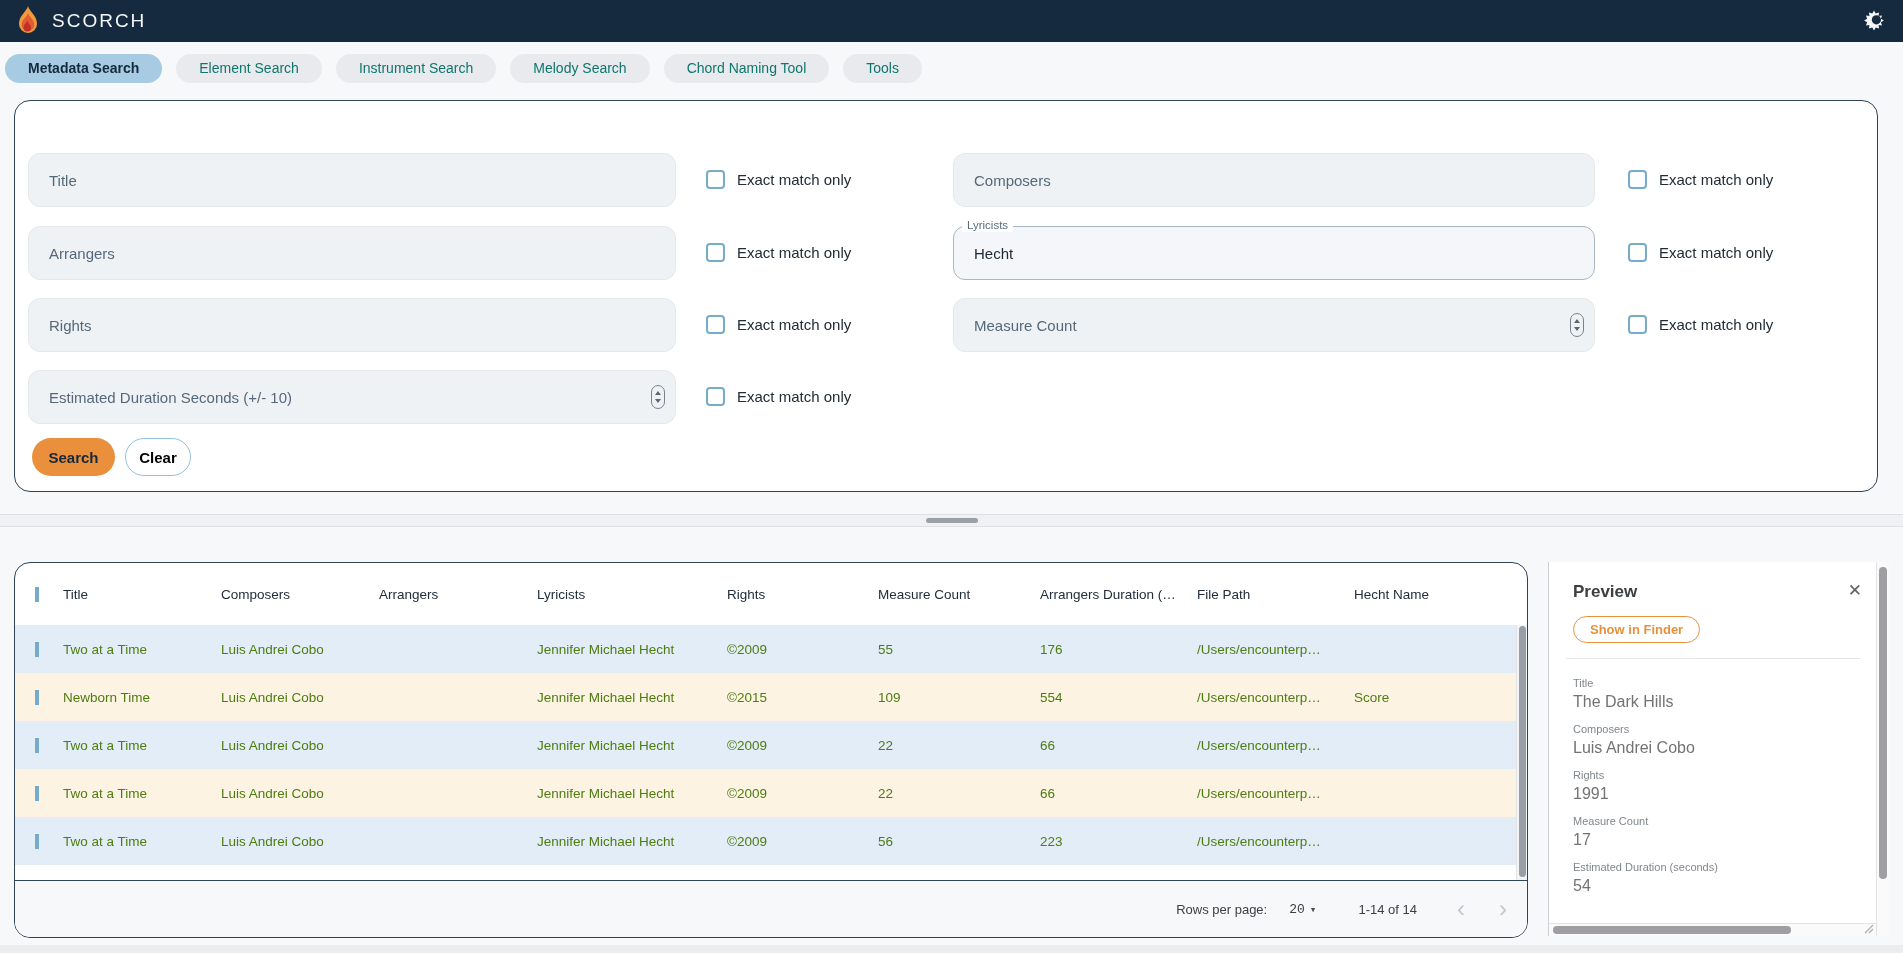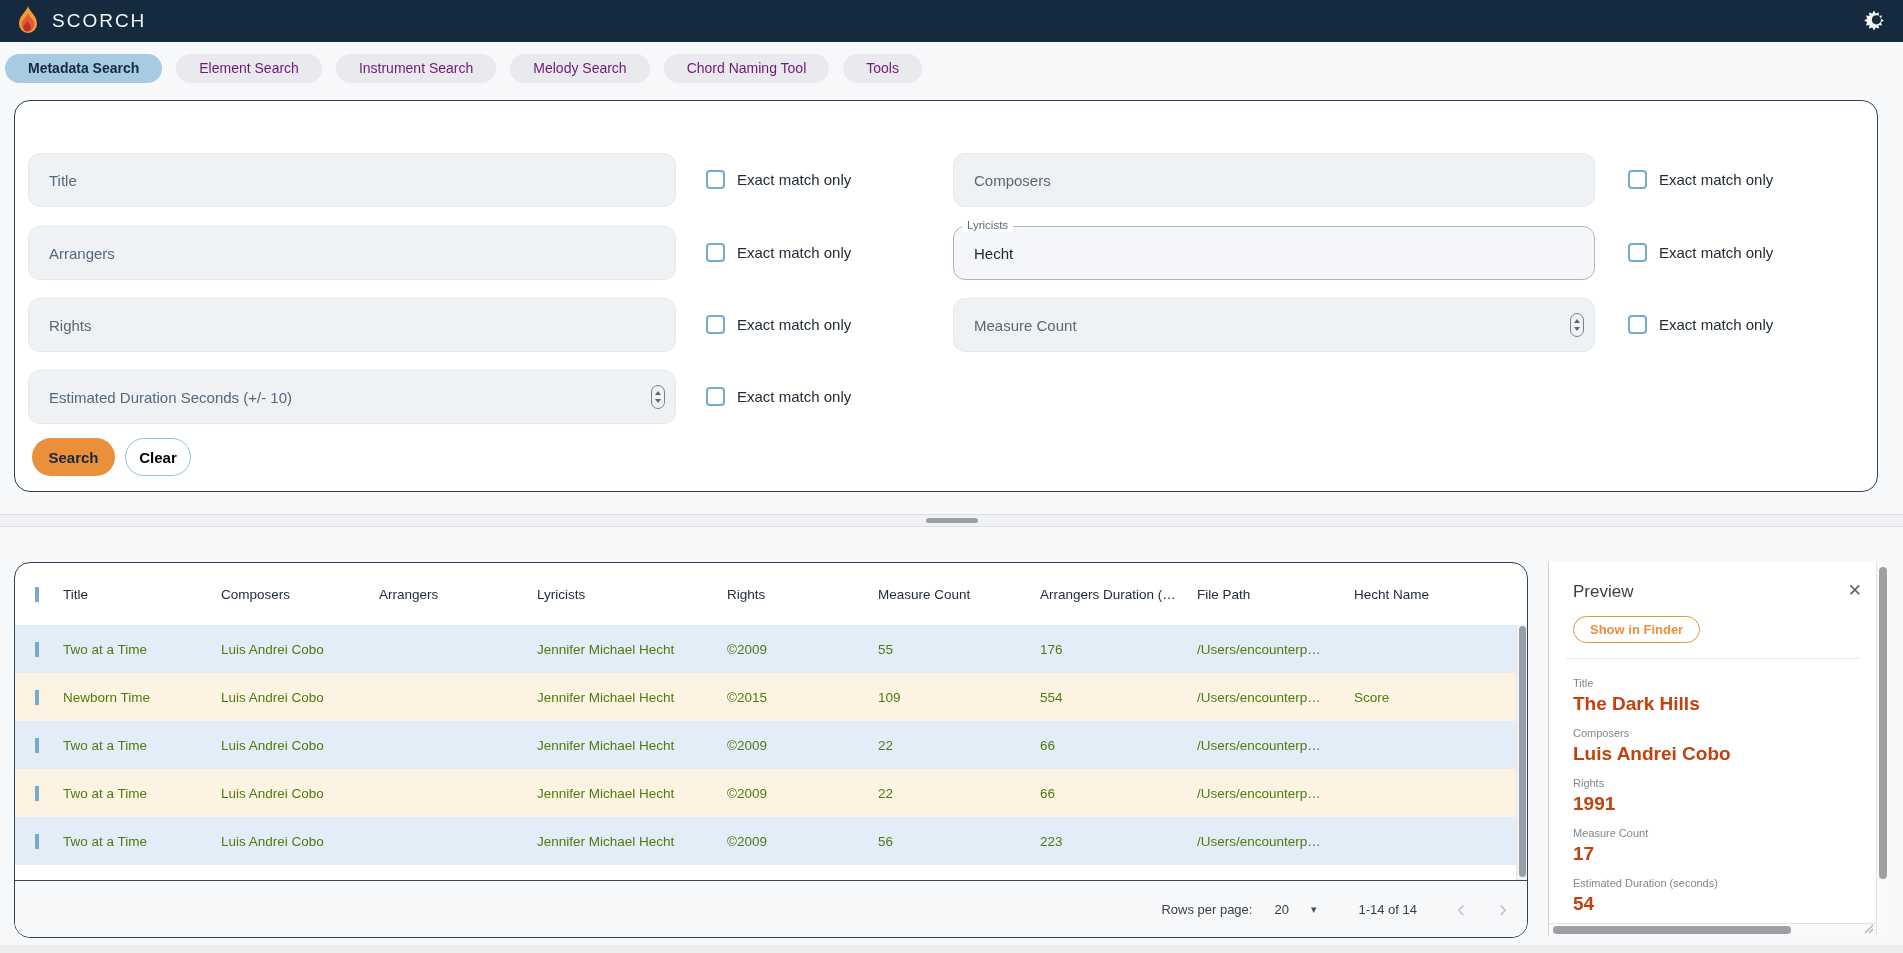--- a/index.html
+++ b/index.html
@@ -17,21 +17,21 @@
     background:#152a3e; display:flex; align-items:center; padding:0 16px;
   }
   .logo { width:24px; height:30px; margin-right:12px; display:flex; align-items:center; }
   .app-title { color:#f4f6f8; font-size:19px; letter-spacing:2px; font-weight:500; }
   .theme-toggle { margin-left:auto; width:26px; height:26px; cursor:pointer; display:flex; align-items:center; justify-content:center; }
 
   
   .tabbar { position:absolute; left:5px; top:54px; display:flex; gap:14px; }
   .tab {
     height:29px; line-height:29px; padding:0 23px; border-radius:15px;
-    background:#e8eaee; color:#701a75; font-size:14px; cursor:pointer; white-space:nowrap;
+    background:#e8eaee; color:#0f766e; font-size:14px; cursor:pointer; white-space:nowrap;
   }
   .tab.active { background:#a6cbe3; color:#15293c; font-weight:600; }
 
   
   .form-card {
     position:absolute; left:14px; top:100px; width:1864px; height:392px;
     background:#ffffff; border:1px solid #2f4256; border-radius:16px;
   }
   .field { position:absolute; height:54px; }
   .field input {
@@ -102,43 +102,43 @@
     background:#f3f4f6; border-left:1px solid #e1e3e6;
   }
   .tbl-thumb { position:absolute; top:1px; left:2px; width:7px; height:251px; background:#989ea6; border-radius:4px; cursor:pointer; }
 
   .t-foot {
     position:absolute; left:0; bottom:0; width:100%; height:57px;
     background:#f7f8fa; border-top:1px solid #32465a;
     display:flex; align-items:center; justify-content:flex-end; padding-right:16px;
     font-size:13px; color:#3c4043;
   }
-  .rpp-select { display:flex; align-items:center; gap:22px; margin:0 42px 0 22px; cursor:pointer; }
+  .rpp-select { display:flex; align-items:center; gap:5px; margin:0 42px 0 22px; cursor:pointer;font-family:Liberation Mono, monospace; }
   .caret { font-size:11px; color:#4a4f55; }
   .range { margin-right:36px; }
   .pg-btn { font-size:24px; color:#c3c7cc; line-height:20px; padding:0 4px; cursor:default; user-select:none; }
   .pg-btn.next { margin-left:26px; }
 
   
   .preview {
     position:absolute; left:1548px; top:562px; width:340px; height:374px;
     background:#ffffff; border-left:1px solid #cdd1d5;
   }
-  .pv-title { position:absolute; left:24px; top:20px; font-size:17px; color:#3c4043; font-weight:400;text-align:right; }
+  .pv-title { position:absolute; left:24px; top:20px; font-size:17px; color:#3c4043; font-weight:700;text-align:right; }
   .pv-close { position:absolute; right:26px; top:18px; font-size:17px; color:#5f6368; cursor:pointer; }
   .pv-btn {
     position:absolute; left:24px; top:54px; padding:5px 16px;
     background:#ffffff; border:1.5px solid #e8913c; border-radius:16px;
     color:#e8913c; font-size:13px; font-weight:700; cursor:pointer; font-family:inherit;
   }
   .pv-divider { position:absolute; left:17px; top:96px; width:294px; border-top:1px solid #e4e6e8; }
   .pv-fields { position:absolute; left:24px; top:115px; width:280px; }
   .pv-group { margin-bottom:12px; }
   .pv-label { font-size:11px; color:#81878d; margin-bottom:4px; }
-  .pv-value { font-size:19px; color:#c2410c; font-weight:700; }
+  .pv-value { font-size:16px; color:#737373; font-weight:400; }
 
   .pv-vscroll {
     position:absolute; left:327px; top:0; width:13px; height:374px;
     background:#fafafa; border-left:1px solid #e3e3e3;
   }
   .pv-vthumb { position:absolute; left:2px; top:5px; width:8px; height:312px; background:#9e9ea3; border-radius:4px; cursor:pointer; }
   .pv-hscroll {
     position:absolute; left:0; top:361px; width:327px; height:13px;
     background:#fafafa; border-top:1px solid #e3e3e3;
   }

